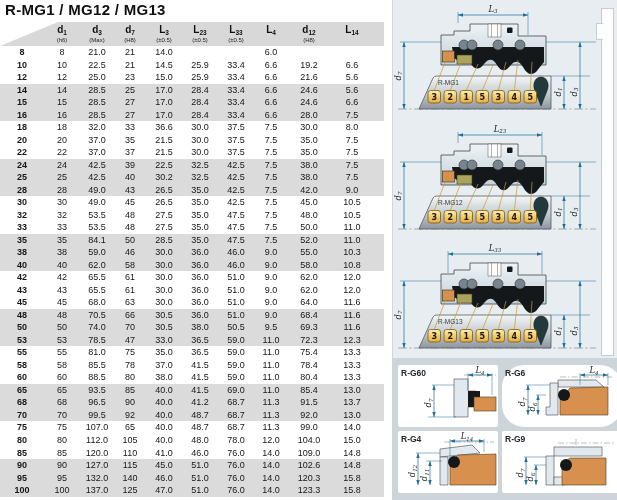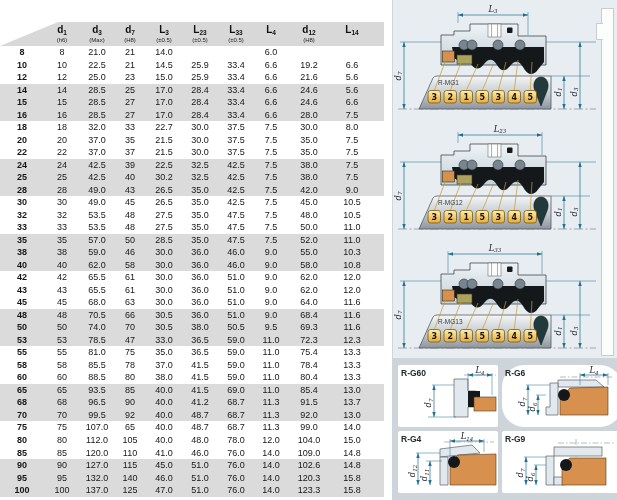--- a/index.html
+++ b/index.html
@@ -60,20 +60,21 @@
   .lightpart{fill:#e2e9ee;stroke:#596066;stroke-width:.7;}
   .orangepart{fill:var(--orange,#d8904e);stroke:#53391a;stroke-width:.6;}
   .blackpart{fill:var(--bel,#15181b);stroke:none;}
 </style>
 </head>
 <body>
 
 <div class="screen">
 
   <div class="left">
+    <div class="title">R-MG1 / MG12 / MG13</div>
     <div class="thead" id="thead">
         <div class="th"></div>
         <div class="th">
           <div class="hm">d<span class="ssub">1</span></div>
           <div class="hs">(h6)</div>
         </div>
         <div class="th">
           <div class="hm">d<span class="ssub">3</span></div>
           <div class="hs">(Max)</div>
         </div>
@@ -177,21 +178,21 @@
           <div class="cell">33.4</div>
           <div class="cell">6.6</div>
           <div class="cell">28.0</div>
           <div class="cell">7.5</div>
         </div>
         <div class="row">
           <div class="cell c0">18</div>
           <div class="cell">18</div>
           <div class="cell">32.0</div>
           <div class="cell">33</div>
-          <div class="cell">22.7</div>
+          <div class="cell">36.6</div>
           <div class="cell">30.0</div>
           <div class="cell">37.5</div>
           <div class="cell">7.5</div>
           <div class="cell">30.0</div>
           <div class="cell">8.0</div>
         </div>
         <div class="row">
           <div class="cell c0">20</div>
           <div class="cell">20</div>
           <div class="cell">37.0</div>
@@ -283,21 +284,21 @@
           <div class="cell">27.5</div>
           <div class="cell">35.0</div>
           <div class="cell">47.5</div>
           <div class="cell">7.5</div>
           <div class="cell">50.0</div>
           <div class="cell">11.0</div>
         </div>
         <div class="row alt">
           <div class="cell c0">35</div>
           <div class="cell">35</div>
-          <div class="cell">57.0</div>
+          <div class="cell">84.1</div>
           <div class="cell">50</div>
           <div class="cell">28.5</div>
           <div class="cell">35.0</div>
           <div class="cell">47.5</div>
           <div class="cell">7.5</div>
           <div class="cell">52.0</div>
           <div class="cell">11.0</div>
         </div>
         <div class="row alt">
           <div class="cell c0">38</div>

